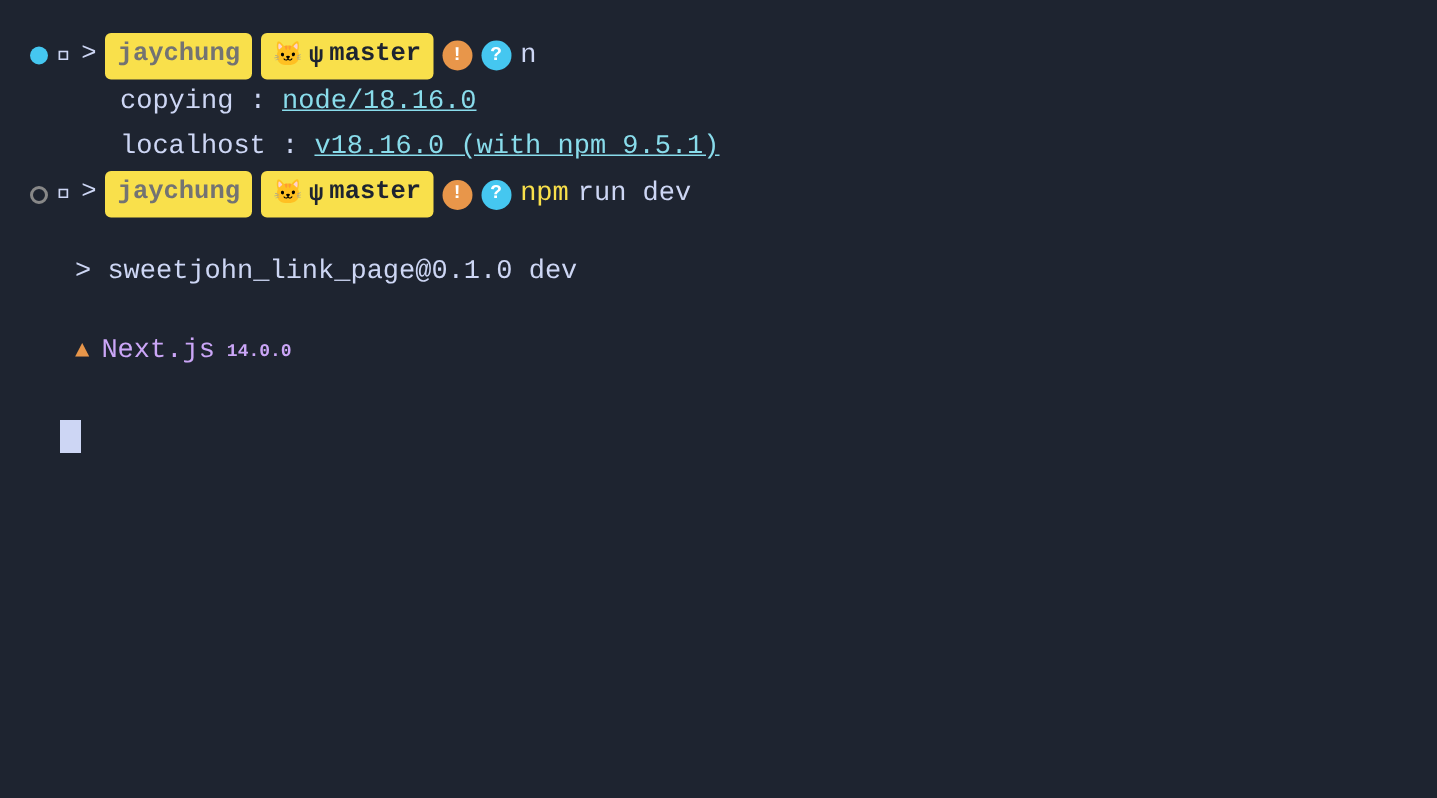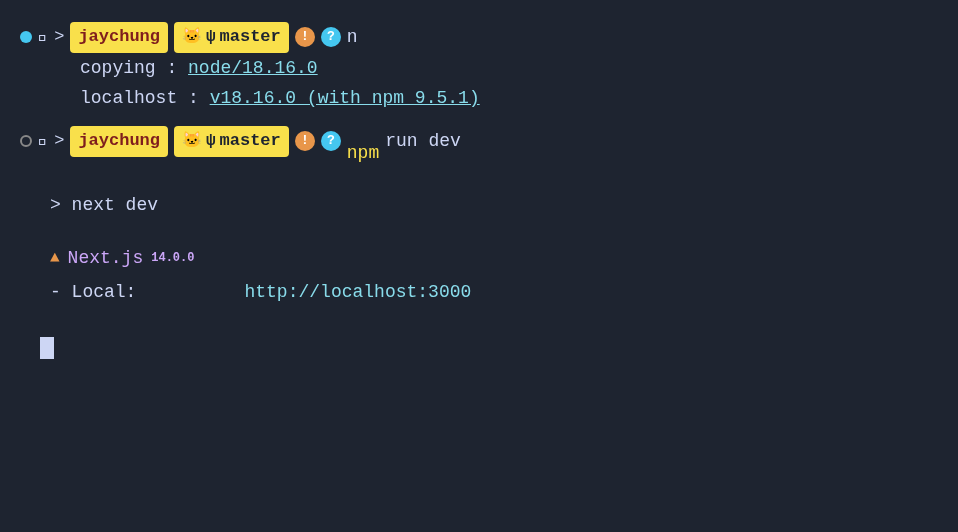--- a/index.html
+++ b/index.html
@@ -62,21 +62,21 @@
       font-size: 17px;
     }
 
     .chevron {
       color: #cdd6f4;
       font-size: 17px;
     }
 
     .pill-user {
       background-color: #f9e04b;
-      color: #7f1d1d;
+      color: #737373;
       border-radius: 4px;
       padding: 1px 8px;
       font-weight: bold;
       font-size: 17px;
     }
 
     .pill-git {
       background-color: #f9e04b;
       color: #1e2430;
       border-radius: 4px;
@@ -194,21 +194,20 @@
       display: inline-block;
       width: 14px;
       height: 22px;
       background-color: #cdd6f4;
       vertical-align: middle;
     }
 
     .npm-text {
       color: #f9e04b;
       font-size: 18px;
-      margin-top: 24px;
     }
 
     .cat-emoji {
       font-size: 16px;
     }
 
     .branch-sym {
       font-size: 16px;
     }
   </style>
@@ -255,36 +254,30 @@
       <span>master</span>
     </span>
     <span class="badge-orange">!</span>
     <span class="badge-blue">?</span>
     <span class="npm-text">npm</span>
     <span class="cmd-text">run dev</span>
   </div>
 
   <div class="blank-line"></div>
 
-  <div class="output-line">&gt; next dev</div>
+  <div class="output-line">&gt; sweetjohn_link_page@0.1.0 dev</div>
 
   <div class="blank-line"></div>
 
   <div class="nextjs-line">
     <span class="triangle-icon">▲</span>
     <span class="nextjs-label">Next.js</span>
     <span class="nextjs-version">14.0.0</span>
   </div>
 
-  <div class="local-line">
-    <span class="local-label">- </span>
-    <span class="local-label">Local:</span>
-    <span>&nbsp;&nbsp;&nbsp;&nbsp;&nbsp;&nbsp;&nbsp;&nbsp;</span>
-    <span class="local-url">http://localhost:3000</span>
-  </div>
 
   <div class="blank-line"></div>
 
   <div class="cursor-line">
     <span class="cursor"></span>
   </div>
 
 </div>
 
 </body></html>

